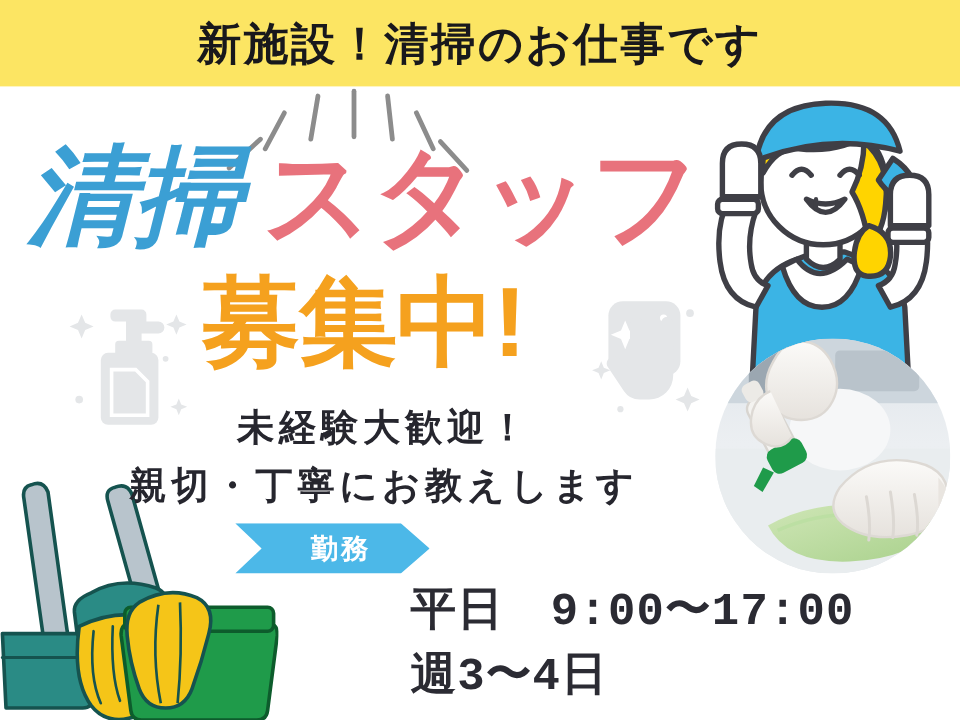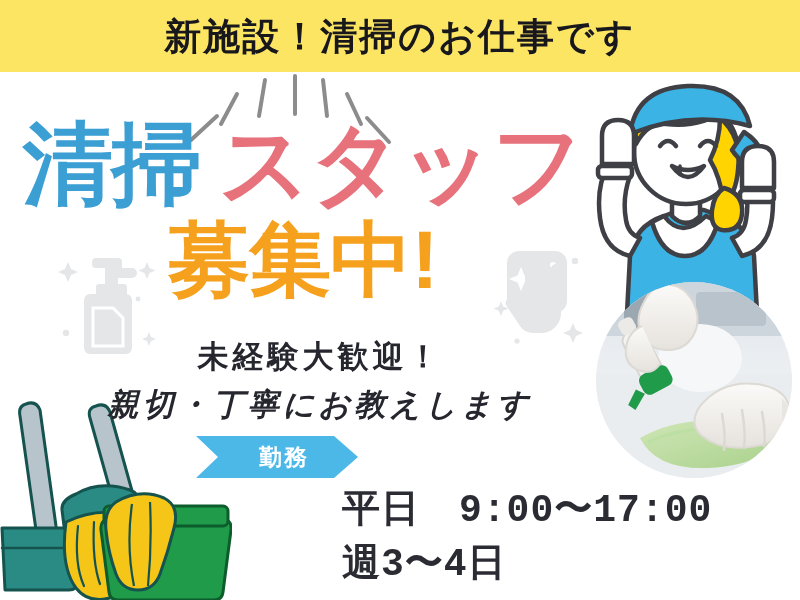--- a/index.html
+++ b/index.html
@@ -76,24 +76,24 @@
     font-weight: bold;
     line-height: 1.04;
     white-space: nowrap;
     letter-spacing: -1px;
   }
   .hl-line2 {
     font-size: 82px;
     font-weight: bold;
     line-height: 1.02;
     white-space: nowrap;
-    margin-top: 6px;
+    margin-top: 16px;
     letter-spacing: -1px;
   }
-  .seisou  { color: #3b9fd4; }
+  .seisou  { color: #3b9fd4; font-style: italic; }
   .staff   { color: #e8727c; margin-left: 18px; }
   .boshu   { color: #f5a11e; }
 
   
   .subcopy {
     position: absolute;
     left: 60px; top: 336px;
     width: 520px;
     z-index: 4;
     text-align: center;
@@ -106,21 +106,20 @@
     line-height: 1.35;
     white-space: nowrap;
   }
   .sub-line2 {
     font-size: 31px;
     font-weight: bold;
     letter-spacing: 4px;
     line-height: 1.35;
     white-space: nowrap;
     margin-top: 6px;
-    font-style: italic;
   }
 
   
   .kinmu-wrap {
     position: absolute;
     left: 196px; top: 436px;
     width: 162px; height: 50px;
     z-index: 5;
   }
   .kinmu-label {

